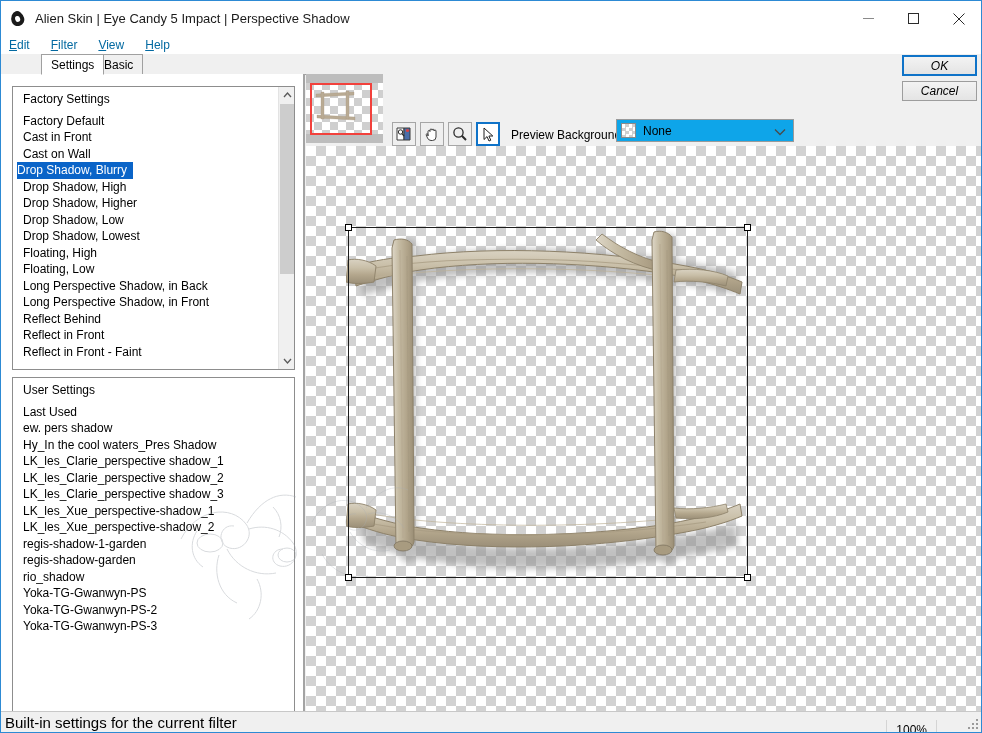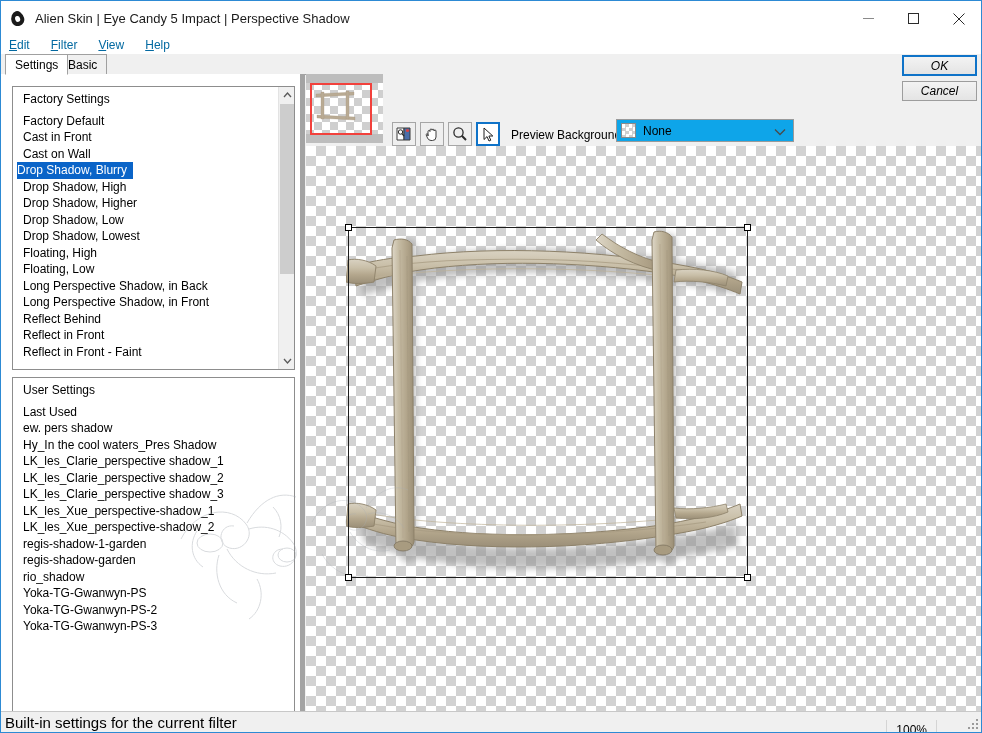--- a/index.html
+++ b/index.html
@@ -85,36 +85,37 @@
   }
   .tab {
     position: absolute; top: 0;
     height: 20px; line-height: 20px;
     padding: 0 9px;
     font-size: 12px;
     box-sizing: border-box;
     border: 1px solid #a0a0a0;
     border-bottom: none;
     background: #f0f0f0;
+    margin-left: 36px;
   }
   .tab.active {
     background: #ffffff;
     height: 21px;
     border-bottom: 1px solid #ffffff;
     z-index: 3;
   }
   #tab-settings { left: 4px; }
   #tab-basic { left: 57px; }
 
   
   #leftpanel {
     position: absolute; left: 0; top: 73px;
     width: 304px; height: 638px;
     background: #ffffff;
-    border-right: 5px solid #a3a3a3;
+    border-right: 2px solid #a3a3a3;
     box-sizing: border-box;
     overflow: hidden;
   }
   .listbox {
     position: absolute;
     background: #ffffff;
     border: 1px solid #8d8d8d;
     box-sizing: border-box;
     overflow: hidden;
   }

